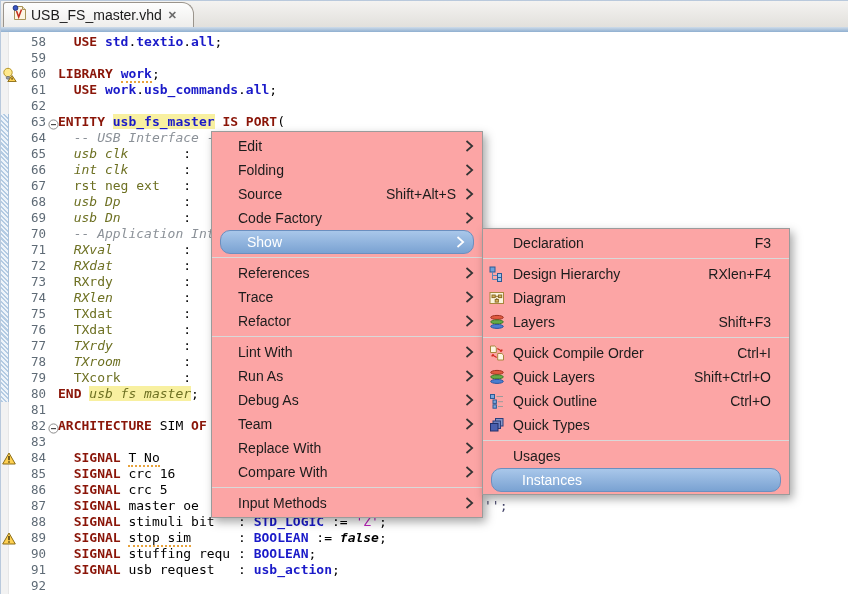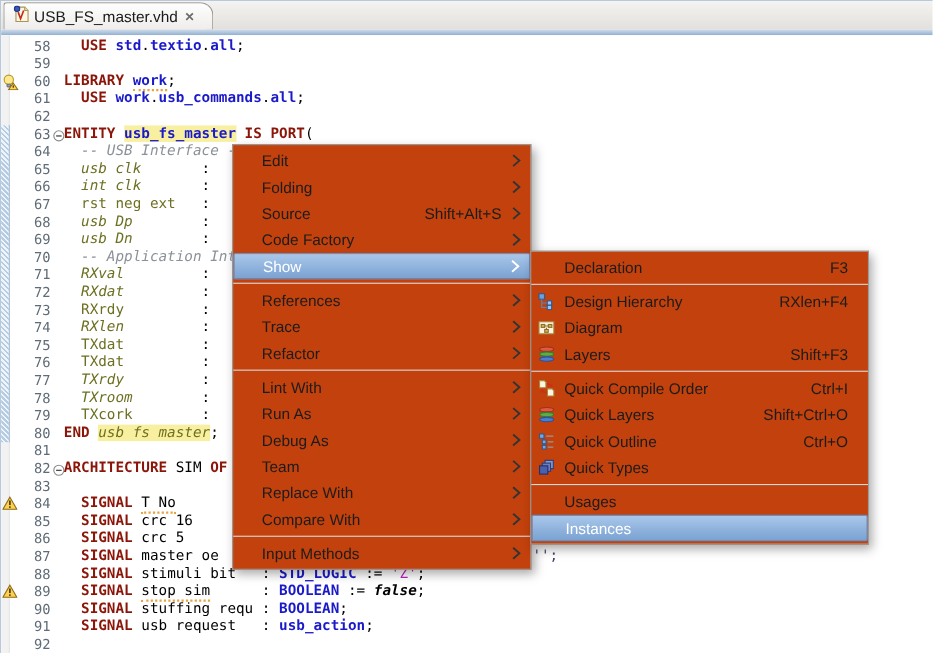--- a/index.html
+++ b/index.html
@@ -30,31 +30,31 @@
   .tk-k{color:var(--keyword);font-weight:bold;}
   .tk-t{color:var(--type);font-weight:bold;text-align:center;}
   .tk-c{color:var(--comment);font-style:italic;}
   .tk-o{color:var(--port);font-style:italic;}
   .tk-ou{color:var(--port);}
   .tk-s{color:var(--string_literal);}
   .tk-b{font-weight:bold;font-style:italic;}
   .tk-hl{background:var(--occurrence_bg);}
   .tk-und{border-bottom:2px dotted var(--underline_warning);}
   
-  .menu{position:absolute;background:#c2410c;border:1px solid #9b9b9b;box-shadow:3px 4px 9px rgba(0,0,0,0.35);
+  .menu{position:absolute;background:#fca5a5;border:1px solid #9b9b9b;box-shadow:3px 4px 9px rgba(0,0,0,0.35);
         padding:2px 0;box-sizing:border-box;z-index:10;font-size:14px;color:#1c1c1c;}
   .mi{display:flex;align-items:center;height:24px;box-sizing:border-box;}
   #context-menu .mi{padding-left:26px;padding-right:8px;}
   #show-submenu .mi{padding-left:6px;padding-right:12px;}
   .mi-icon{width:16px;height:16px;margin-right:8px;flex:0 0 16px;}
   .mi-label{white-space:nowrap;}
   .mi-short{margin-left:auto;white-space:nowrap;padding-right:6px;}
   .mi-arrow{width:12px;flex:0 0 12px;display:flex;justify-content:flex-end;color:#333;}
   .mi.hl{background:linear-gradient(var(--menu_highlight_top),var(--menu_highlight_bottom));
-         border:1px solid var(--menu_highlight_border);border-radius:2px;margin:0 0;color:#fff;}
+         border:1px solid var(--menu_highlight_border);border-radius:10px;margin:0 8px;color:#fff;}
   .mi.hl .mi-arrow{color:#fff;}
   .msep{border-top:1px solid #d9d9d9;margin:3px 0;height:0;}
   #context-menu{left:210px;top:130px;width:272px;}
   #show-submenu{left:481px;top:227px;width:308px;z-index:11;}
 </style>
 </head>
 <body>
 
 <div class="app">
   <div class="tabbar">

